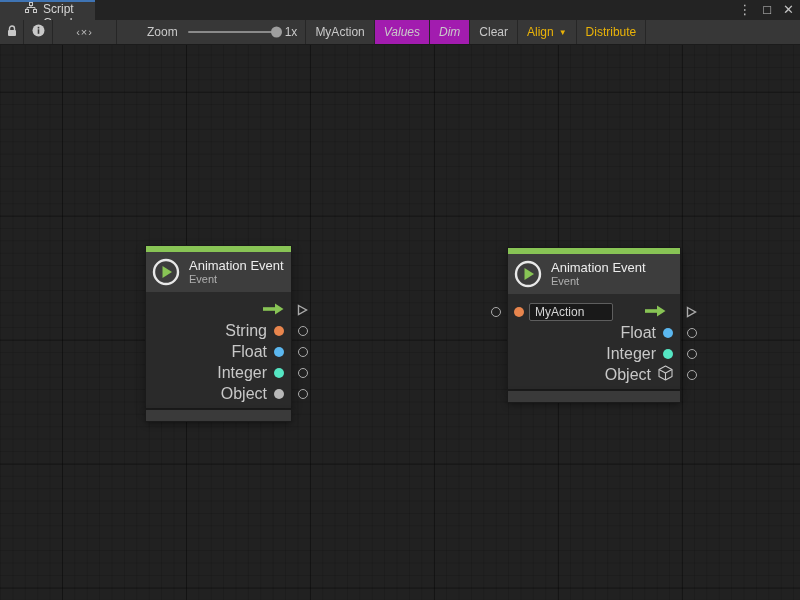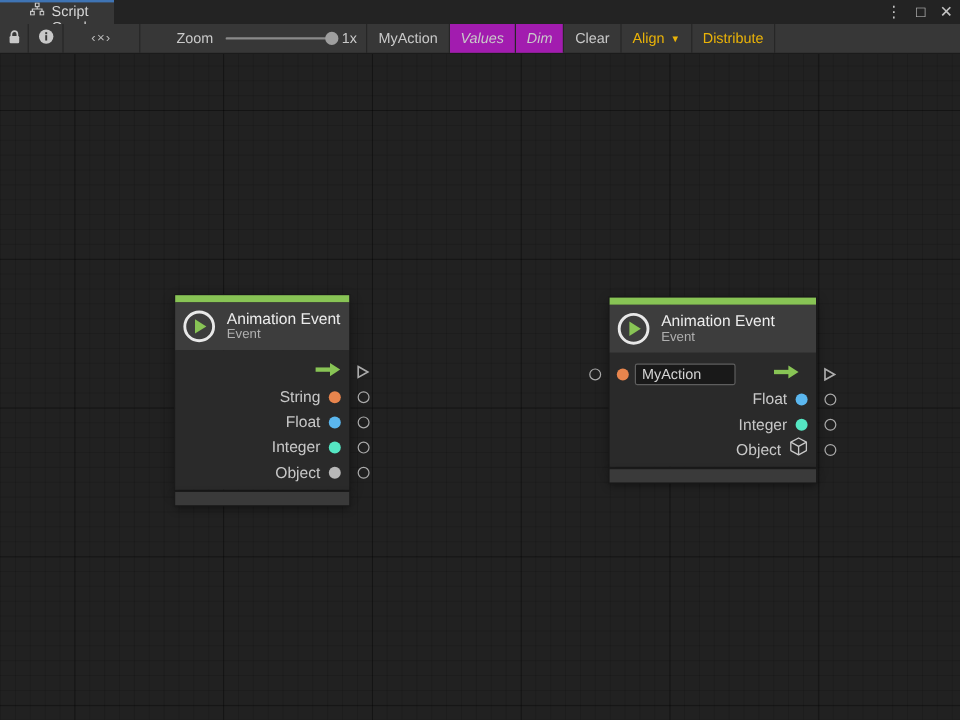--- a/index.html
+++ b/index.html
@@ -55,21 +55,21 @@
   .node-topbar { height:6px; background:#88c455; }
   .node-header { height:40px; background:#3d3d3d; display:flex; align-items:center;
                  padding-left:6px; gap:9px; }
   .play-badge svg { display:block; }
   .node-title { color:#ececec; font-size:13px; line-height:15px; }
   .node-subtitle { color:#b0b0b0; font-size:11px; line-height:13px; }
   .node-body { background:#2a2a2a; padding:7px 0 4px 0; }
   .row { position:relative; height:21px; display:flex; align-items:center;
          justify-content:flex-end; padding-right:7px; }
   .row.input-row { justify-content:flex-start; padding-left:6px; }
-  .port-label { color:#c8c8c8; font-size:13px; margin-right:7px; }
+  .port-label { color:#c8c8c8; font-size:16px; margin-right:7px; }
   .dot { width:10px; height:10px; border-radius:50%; flex:0 0 auto; }
   .cube-icon { margin-right:0; flex:0 0 auto; }
   .arrow-icon { flex:0 0 auto; }
   .out-port { position:absolute; right:-17px; top:50%; transform:translateY(-50%); }
   .in-port  { position:absolute; left:-17px;  top:50%; transform:translateY(-50%); }
   .circle-port { width:10px; height:10px; border:1.5px solid #ababab; border-radius:50%;
                  background:transparent; }
   .tri-port svg { display:block; }
   .node-footer { margin-top:2px; height:11px; background:#3a3a3a;
                  box-shadow:0 0 0 1px #1a1a1a, 0 3px 7px rgba(0,0,0,0.4); }

